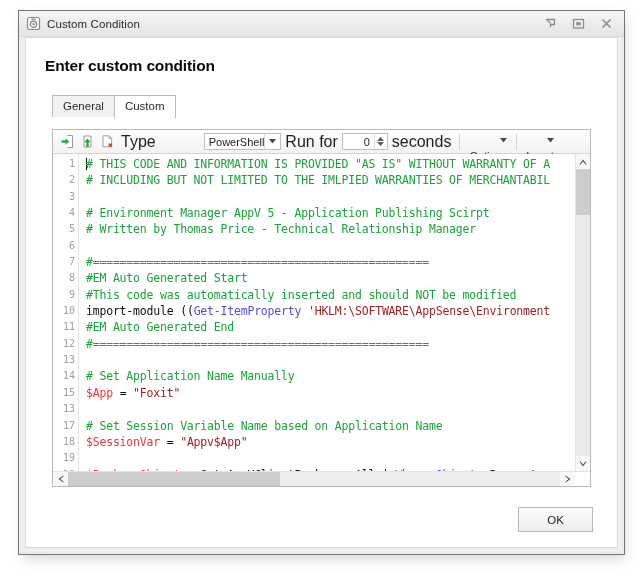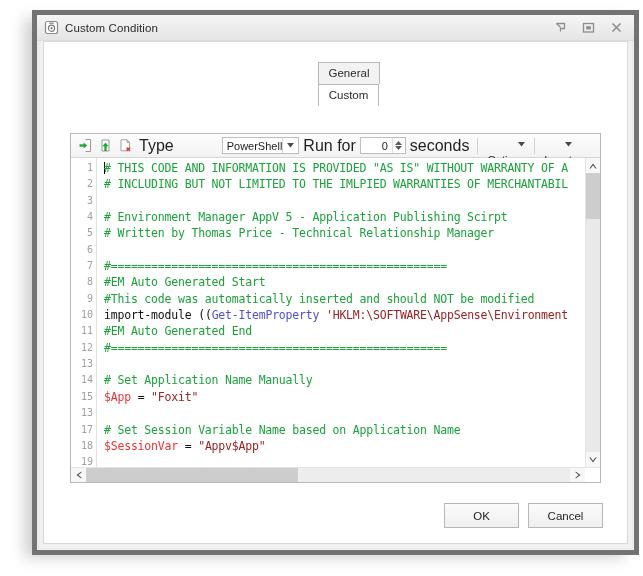--- a/index.html
+++ b/index.html
@@ -28,26 +28,26 @@
     height: 540px;
     background: #c9c9c9;
     filter: blur(7px);
     opacity: .85;
     border-radius: 3px;
   }
 
   
   #window {
     position: absolute;
-    left: 32px;
+    left: 18px;
     top: 10px;
     width: 607px;
     height: 545px;
     background: #f0f0f0;
-    border: 5px solid #737373;
+    border: 1px solid #737373;
     box-sizing: border-box;
     display: flex;
     flex-direction: column;
   }
   #window-inner-border {
     position: absolute;
     inset: 1px;
     border: 1px solid #e8e8e8;
     pointer-events: none;
   }
@@ -105,21 +105,20 @@
     letter-spacing: -.15px;
   }
 
   
   #tabstrip {
     margin: 20px 0 0 26px;
     height: 22px;
     position: relative;
     display: flex;
     align-items: center;
-    flex-direction: column;
   }
   .tab {
     font-size: 11.5px;
     color: #2a2a2a;
     padding: 3px 10px 3px 10px;
     border: 1px solid #b9b9b9;
     border-bottom: none;
     background: #f2f2f2;
     position: relative;
     cursor: default;
@@ -423,20 +422,21 @@
       </span>
       <span class="tb-btn">
         <svg width="13" height="13" viewBox="0 0 13 13">
           <path d="M2.5 2.5 L10.5 10.5 M10.5 2.5 L2.5 10.5" fill="none" stroke="#8d8d8d" stroke-width="1.6"></path>
         </svg>
       </span>
     </div>
 
     <div id="client">
 
+      <div id="heading">Enter custom condition</div>
 
       <div id="tabstrip">
         <div class="tab">General</div>
         <div class="tab active">Custom</div>
       </div>
 
       <div id="editor-frame">
 
         <div id="editor-toolbar">
           <span class="tb-icon">
@@ -563,18 +563,17 @@
                 <path d="M0.6 0.4 L5.4 4 L0.6 7.6 L0.6 6.4 L3.8 4 L0.6 1.6 Z" fill="#3a3a3a"></path>
               </svg>
           </div>
           <div id="corner-box"></div>
         </div>
 
       </div>
 
       <div id="footer">
         <div class="dlg-btn">OK</div>
-        <div class="dlg-btn">Cancel</div>
       </div>
 
     </div>
   </div>
 </div>
 
 </body></html>

